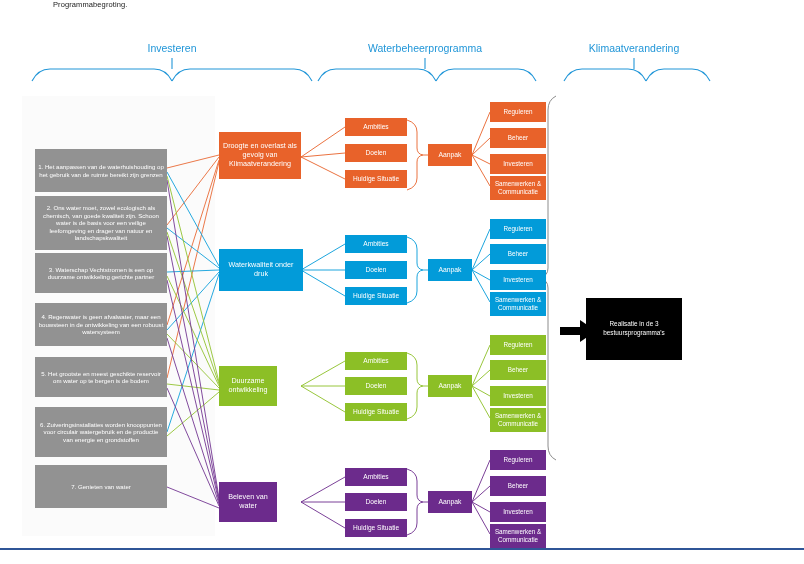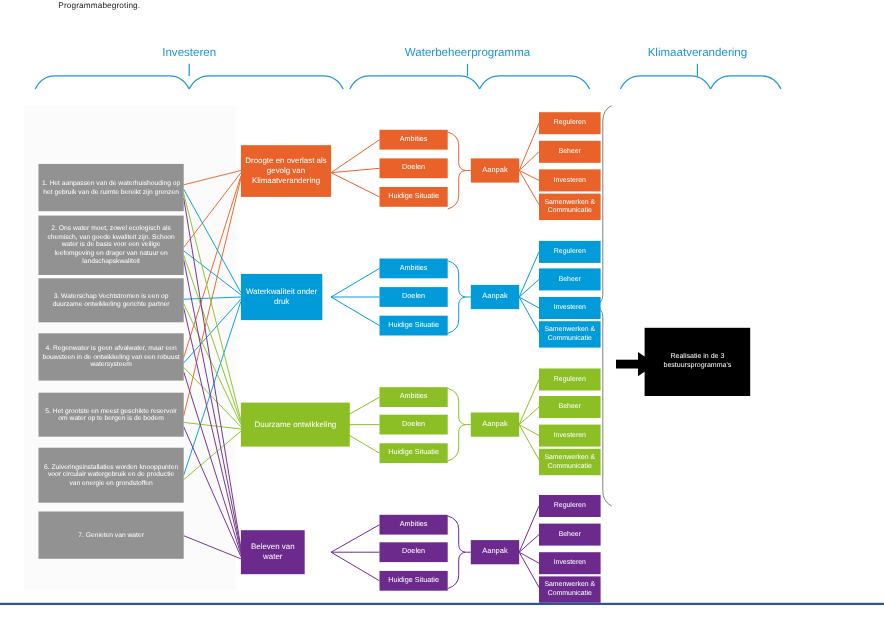--- a/index.html
+++ b/index.html
@@ -210,31 +210,31 @@
   <div class="box theme" style="left:219px;top:132px;width:82px;height:47px;background:#e8622a;">Droogte en overlast als gevolg van Klimaatverandering</div>
   <div class="box sub" style="left:345px;top:118px;width:62px;height:18px;background:#e8622a;">Ambities</div>
   <div class="box sub" style="left:345px;top:144px;width:62px;height:18px;background:#e8622a;">Doelen</div>
   <div class="box sub" style="left:345px;top:170px;width:62px;height:18px;background:#e8622a;">Huidige Situatie</div>
   <div class="box aanpak" style="left:428px;top:144px;width:44px;height:22px;background:#e8622a;">Aanpak</div>
   <div class="box instr" style="left:490px;top:102px;width:56px;height:20px;background:#e8622a;">Reguleren</div>
   <div class="box instr" style="left:490px;top:128px;width:56px;height:20px;background:#e8622a;">Beheer</div>
   <div class="box instr" style="left:490px;top:154px;width:56px;height:20px;background:#e8622a;">Investeren</div>
   <div class="box instr" style="left:490px;top:176px;width:56px;height:24px;background:#e8622a;">Samenwerken &amp; Communicatie</div>
 
-  <div class="box theme" style="left:219px;top:249px;width:74px;height:42px;background:#029bd9;">Waterkwaliteit onder druk</div>
+  <div class="box theme" style="left:219px;top:249px;width:84px;height:42px;background:#029bd9;">Waterkwaliteit onder druk</div>
   <div class="box sub" style="left:345px;top:235px;width:62px;height:18px;background:#029bd9;">Ambities</div>
   <div class="box sub" style="left:345px;top:261px;width:62px;height:18px;background:#029bd9;">Doelen</div>
   <div class="box sub" style="left:345px;top:287px;width:62px;height:18px;background:#029bd9;">Huidige Situatie</div>
   <div class="box aanpak" style="left:428px;top:259px;width:44px;height:22px;background:#029bd9;">Aanpak</div>
   <div class="box instr" style="left:490px;top:219px;width:56px;height:20px;background:#029bd9;">Reguleren</div>
   <div class="box instr" style="left:490px;top:244px;width:56px;height:20px;background:#029bd9;">Beheer</div>
   <div class="box instr" style="left:490px;top:270px;width:56px;height:20px;background:#029bd9;">Investeren</div>
   <div class="box instr" style="left:490px;top:292px;width:56px;height:24px;background:#029bd9;">Samenwerken &amp; Communicatie</div>
 
-  <div class="box theme" style="left:219px;top:366px;width:99px;height:40px;background:#8cbf26;">Duurzame ontwikkeling</div>
+  <div class="box theme" style="left:219px;top:366px;width:58px;height:40px;background:#8cbf26;">Duurzame ontwikkeling</div>
   <div class="box sub" style="left:345px;top:352px;width:62px;height:18px;background:#8cbf26;">Ambities</div>
   <div class="box sub" style="left:345px;top:377px;width:62px;height:18px;background:#8cbf26;">Doelen</div>
   <div class="box sub" style="left:345px;top:403px;width:62px;height:18px;background:#8cbf26;">Huidige Situatie</div>
   <div class="box aanpak" style="left:428px;top:375px;width:44px;height:22px;background:#8cbf26;">Aanpak</div>
   <div class="box instr" style="left:490px;top:335px;width:56px;height:20px;background:#8cbf26;">Reguleren</div>
   <div class="box instr" style="left:490px;top:360px;width:56px;height:20px;background:#8cbf26;">Beheer</div>
   <div class="box instr" style="left:490px;top:386px;width:56px;height:20px;background:#8cbf26;">Investeren</div>
   <div class="box instr" style="left:490px;top:408px;width:56px;height:24px;background:#8cbf26;">Samenwerken &amp; Communicatie</div>
 
   <div class="box theme" style="left:219px;top:482px;width:58px;height:40px;background:#6c2b8c;">Beleven van water</div>

